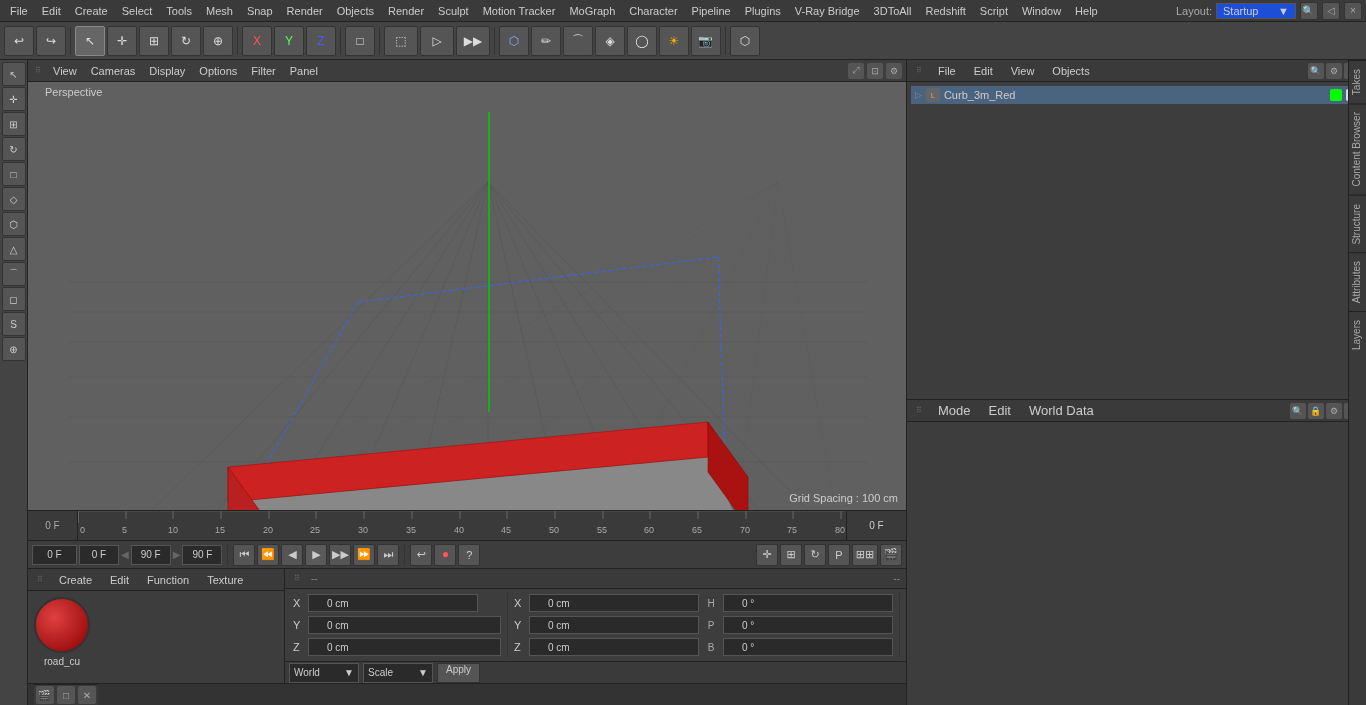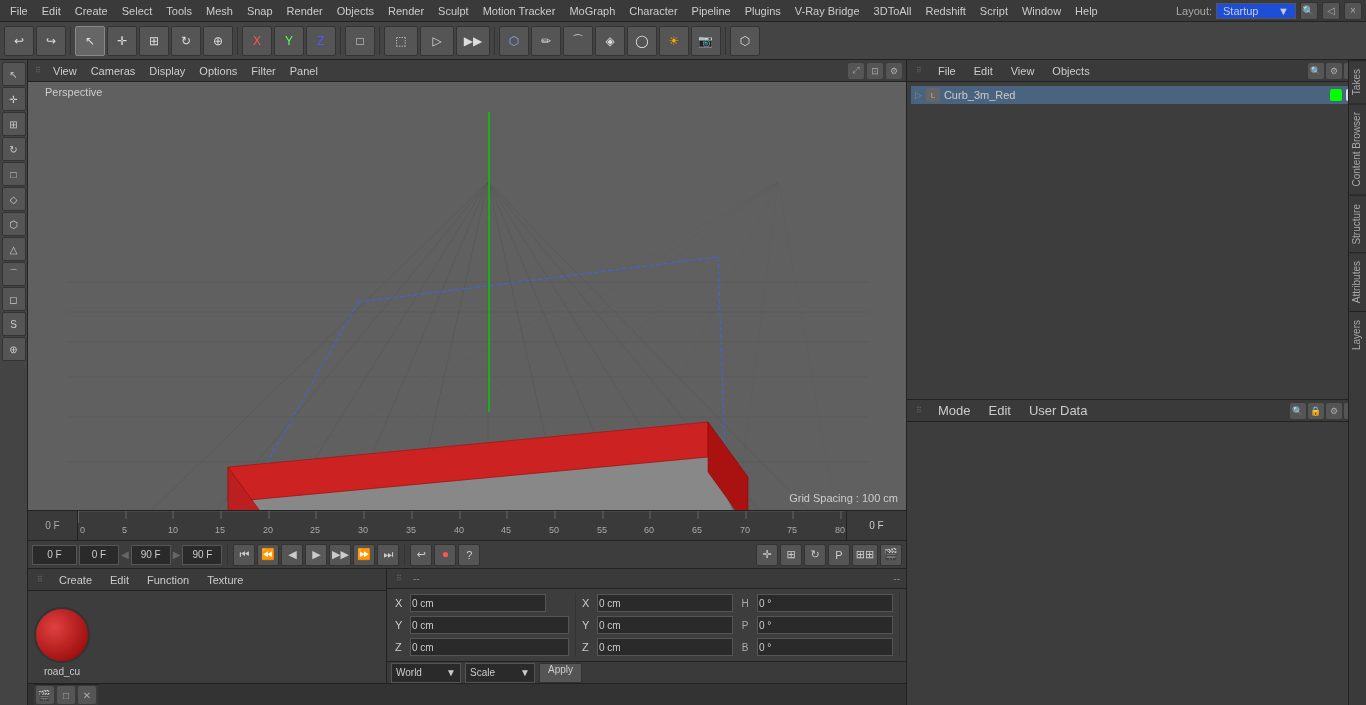--- a/index.html
+++ b/index.html
@@ -60,32 +60,32 @@
     .pb-btn { width: 22px; height: 22px; background: #555; border: 1px solid #333; border-radius: 2px; display: flex; align-items: center; justify-content: center; cursor: pointer; color: #ccc; font-size: 11px; }
     .pb-separator { width: 1px; height: 20px; background: #333; margin: 0 3px; }
 
     
     #bottom-panel { display: flex; height: 115px; border-top: 1px solid #222; }
 
     
     #material-panel { width: 600px; background: #3d3d3d; border-right: 1px solid #222; display: flex; flex-direction: column; }
     #material-header { height: 22px; background: #3a3a3a; border-bottom: 1px solid #222; display: flex; align-items: center; padding: 0 6px; gap: 8px; }
     .mat-menu { padding: 2px 5px; color: #ccc; cursor: pointer; font-size: 11px; }
-    #material-content { flex: 1; display: flex; align-items: flex-end; padding: 6px; gap: 8px; }
+    #material-content { flex: 1; display: flex; align-items: flex-start; padding: 6px; gap: 8px; }
     #mat-preview { width: 56px; height: 56px; background: radial-gradient(circle at 35% 35%, #e04040, #8b0000); border-radius: 50%; border: 2px solid #333; cursor: pointer; }
     #mat-name { font-size: 10px; color: #ccc; text-align: center; margin-top: 3px; }
 
     
     #coords-panel { flex: 1; background: #3d3d3d; display: flex; flex-direction: column; }
     #coords-header { height: 22px; background: #3a3a3a; border-bottom: 1px solid #222; display: flex; align-items: center; padding: 0 6px; gap: 8px; }
     #coords-content { flex: 1; display: flex; padding: 4px; }
     .coords-col { flex: 1; display: flex; flex-direction: column; gap: 2px; padding: 0 4px; }
     .coord-row { display: flex; align-items: center; gap: 3px; height: 20px; }
     .coord-label { width: 12px; font-size: 11px; color: #ccc; flex-shrink: 0; }
-    .coord-input { flex: 1; height: 18px; background: #2a2a2a; border: 1px solid #555; color: #ccc; font-size: 10px; padding: 0 1px; }
+    .coord-input { flex: 1; height: 18px; background: #2a2a2a; border: 1px solid #555; color: #ccc; font-size: 10px; padding: 0 18px; }
     .coord-unit { width: 20px; font-size: 10px; color: #888; }
     .coord-divider { width: 1px; background: #333; margin: 0 2px; }
     #coords-footer { height: 24px; background: #3a3a3a; border-top: 1px solid #222; display: flex; align-items: center; padding: 0 4px; gap: 4px; }
     .coord-dropdown { height: 20px; background: #2a2a2a; border: 1px solid #555; color: #ccc; font-size: 10px; padding: 0 4px; min-width: 70px; cursor: pointer; display: flex; align-items: center; justify-content: space-between; }
     .apply-btn { height: 20px; background: #555; border: 1px solid #333; color: #ccc; font-size: 10px; padding: 0 8px; cursor: pointer; }
 
     
     #status-bar { height: 22px; background: #333; border-top: 1px solid #222; display: flex; align-items: center; padding: 0 6px; font-size: 10px; color: #aaa; }
 
     
@@ -488,21 +488,21 @@
           <div class="obj-dot-white" style="background:#ddd;"></div>
         </div>
       </div>
     </div>
 
     <div id="right-bottom">
       <div id="right-bottom-header">
         <div class="panel-drag">⠿</div>
         <div class="rb-menu">Mode</div>
         <div class="rb-menu">Edit</div>
-        <div class="rb-menu">User Data</div>
+        <div class="rb-menu">World Data</div>
         <div style="margin-left:auto;display:flex;gap:2px;">
           <div class="vp-icon">🔍</div>
           <div class="vp-icon">🔒</div>
           <div class="vp-icon">⚙</div>
           <div class="vp-icon">✕</div>
         </div>
       </div>
       <div id="right-bottom-content">
         
       </div>

